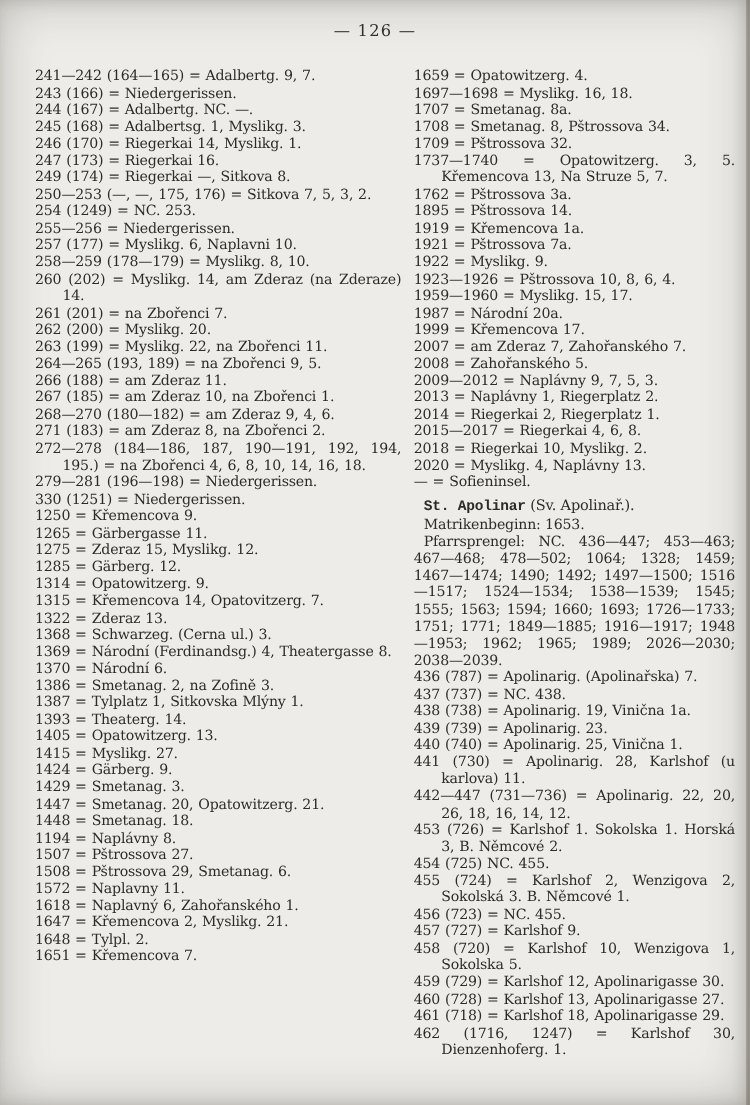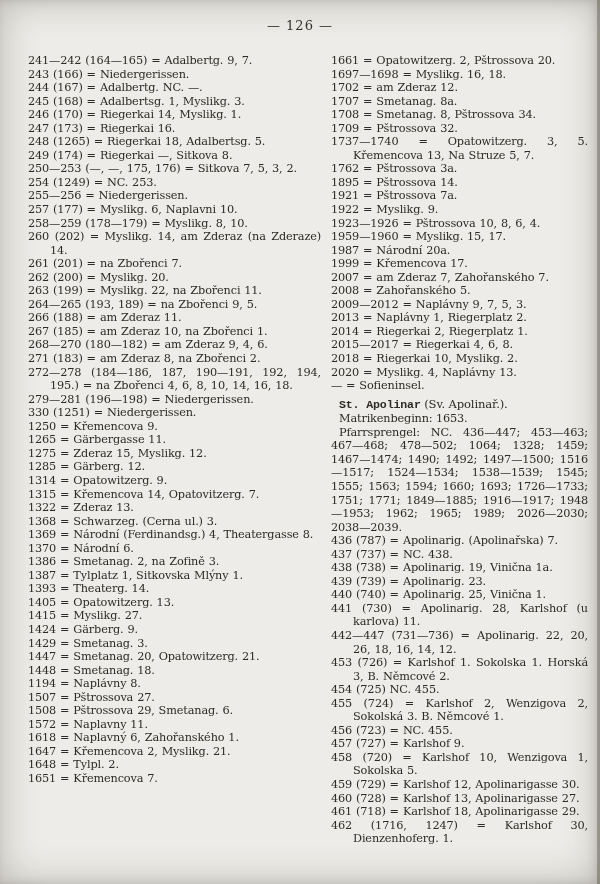--- a/index.html
+++ b/index.html
@@ -75,21 +75,20 @@
   <div class="page-number">— 126 —</div>
 
   <div class="col col-left">
     <div>
         <div class="entry">241—242 (164—165) = Adalbertg. 9, 7.</div>
         <div class="entry">243 (166) = Niedergerissen.</div>
         <div class="entry">244 (167) = Adalbertg. NC. —.</div>
         <div class="entry">245 (168) = Adalbertsg. 1, Myslikg. 3.</div>
         <div class="entry">246 (170) = Riegerkai 14, Myslikg. 1.</div>
         <div class="entry">247 (173) = Riegerkai 16.</div>
-        <div class="entry">248 (1265) = Riegerkai 18, Adalbertsg. 5.</div>
         <div class="entry">249 (174) = Riegerkai —, Sitkova 8.</div>
         <div class="entry">250—253 (—, —, 175, 176) = Sitkova 7, 5, 3, 2.</div>
         <div class="entry">254 (1249) = NC. 253.</div>
         <div class="entry">255—256 = Niedergerissen.</div>
         <div class="entry">257 (177) = Myslikg. 6, Naplavni 10.</div>
         <div class="entry">258—259 (178—179) = Myslikg. 8, 10.</div>
         <div class="entry">260 (202) = Myslikg. 14, am Zderaz (na Zderaze) 14.</div>
         <div class="entry">261 (201) = na Zbořenci 7.</div>
         <div class="entry">262 (200) = Myslikg. 20.</div>
         <div class="entry">263 (199) = Myslikg. 22, na Zbořenci 11.</div>
@@ -127,29 +126,29 @@
         <div class="entry">1618 = Naplavný 6, Zahořanského 1.</div>
         <div class="entry">1647 = Křemencova 2, Myslikg. 21.</div>
         <div class="entry">1648 = Tylpl. 2.</div>
         <div class="entry">1651 = Křemencova 7.</div>
       </div>
   </div>
 
   <div class="col col-right">
 
     <div>
-        <div class="entry">1661 = Opatowitzerg. 2, Pštrossova 20.</div>
+        <div class="entry">1659 = Opatowitzerg. 4.</div>
         <div class="entry">1697—1698 = Myslikg. 16, 18.</div>
-        <div class="entry">1702 = am Zderaz 12.</div>
         <div class="entry">1707 = Smetanag. 8a.</div>
         <div class="entry">1708 = Smetanag. 8, Pštrossova 34.</div>
         <div class="entry">1709 = Pštrossova 32.</div>
         <div class="entry">1737—1740 = Opatowitzerg. 3, 5. Křemencova 13, Na Struze 5, 7.</div>
         <div class="entry">1762 = Pštrossova 3a.</div>
         <div class="entry">1895 = Pštrossova 14.</div>
+        <div class="entry">1919 = Křemencova 1a.</div>
         <div class="entry">1921 = Pštrossova 7a.</div>
         <div class="entry">1922 = Myslikg. 9.</div>
         <div class="entry">1923—1926 = Pštrossova 10, 8, 6, 4.</div>
         <div class="entry">1959—1960 = Myslikg. 15, 17.</div>
         <div class="entry">1987 = Národní 20a.</div>
         <div class="entry">1999 = Křemencova 17.</div>
         <div class="entry">2007 = am Zderaz 7, Zahořanského 7.</div>
         <div class="entry">2008 = Zahořanského 5.</div>
         <div class="entry">2009—2012 = Naplávny 9, 7, 5, 3.</div>
         <div class="entry">2013 = Naplávny 1, Riegerplatz 2.</div>

